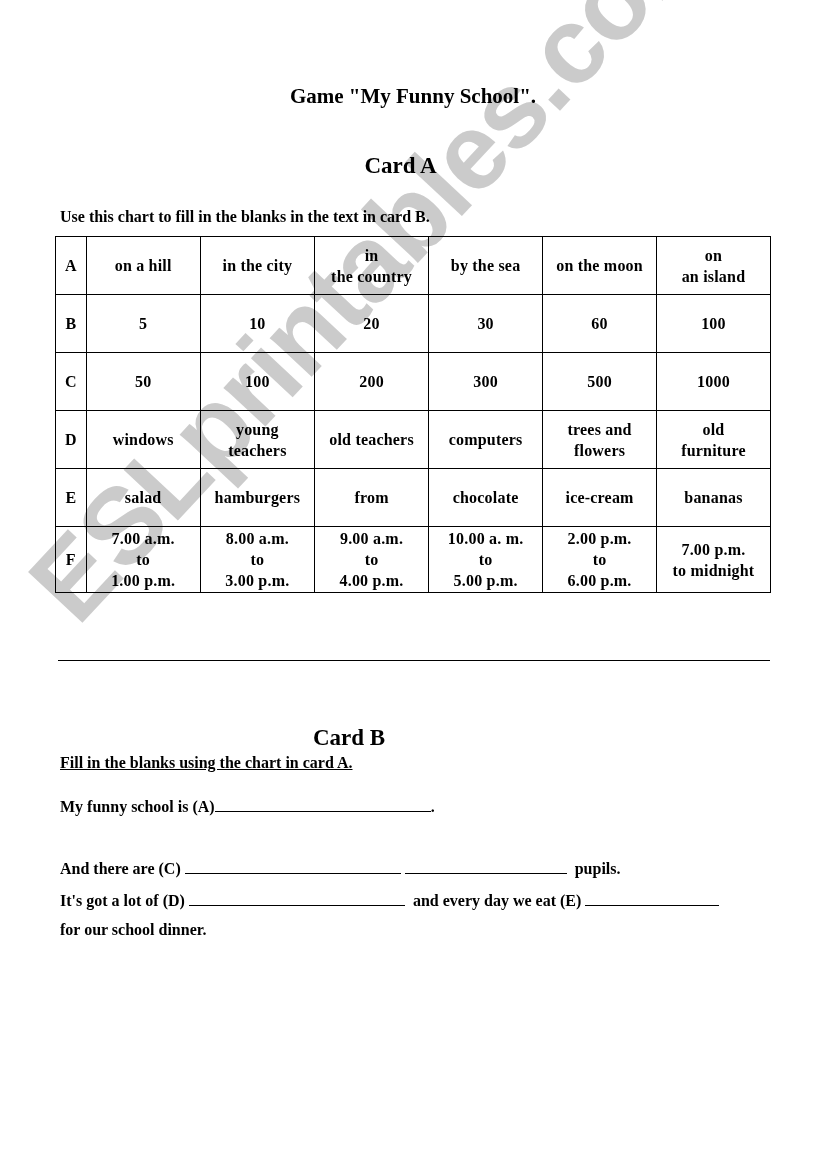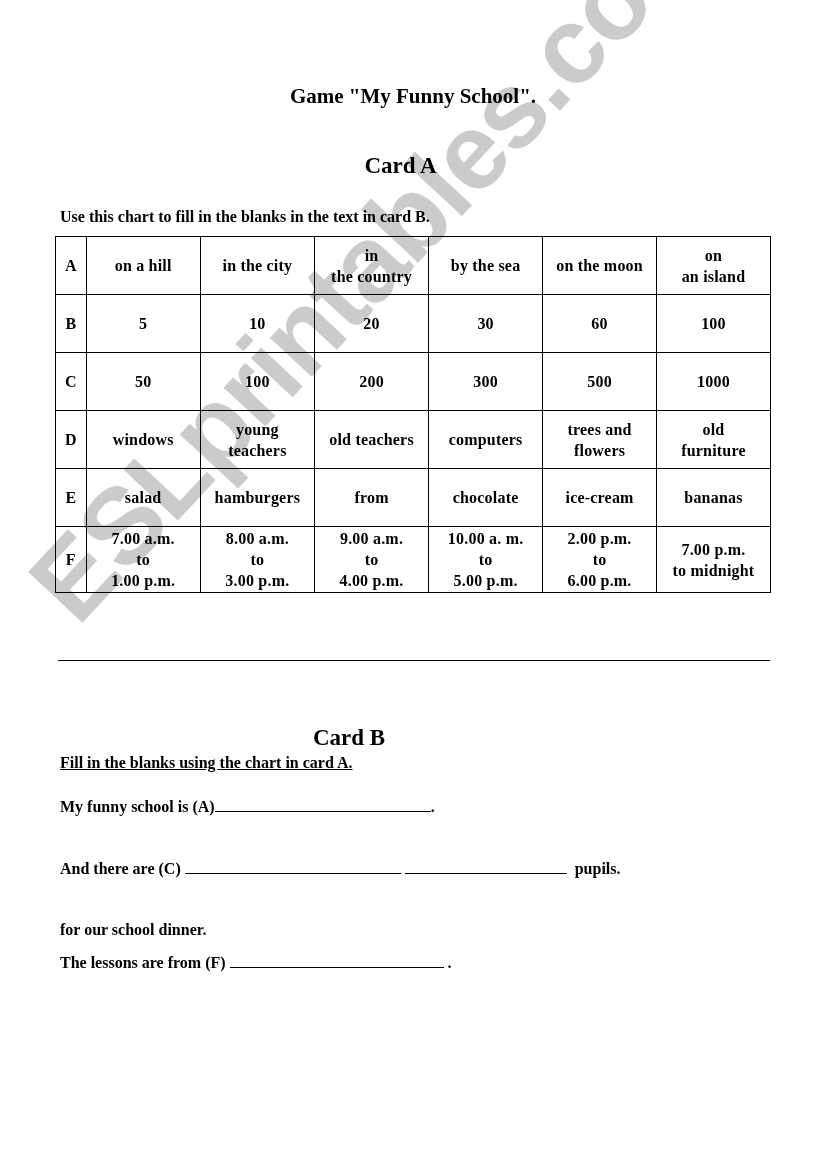--- a/index.html
+++ b/index.html
@@ -107,24 +107,25 @@
     </div>
 
 
     <div class="line" style="top:858px">
       <span>And there are (C)</span>
       <span class="blank" style="width:216px"></span>
       <span class="blank" style="width:162px"></span>
       &nbsp;<span>pupils.</span>
     </div>
 
+    <div class="line" style="top:890px">
+      <span>It's got a lot of (D)</span>
+      <span class="blank" style="width:216px"></span>
+      &nbsp;<span>and every day we eat (E)</span>
+      <span class="blank" style="width:134px"></span>
+    </div>
 
     <div class="line" style="top:921px">
       <span>for our school dinner.</span>
     </div>
 
-    <div class="line" style="top:952px">
-      <span>The lessons are from (F)</span>
-      <span class="blank" style="width:214px"></span>
-      <span>.</span>
-    </div>
   </div>
 </div>
 
 </body></html>

